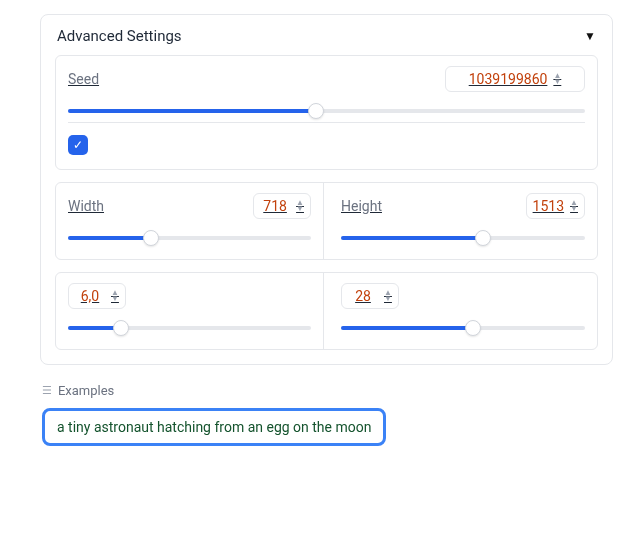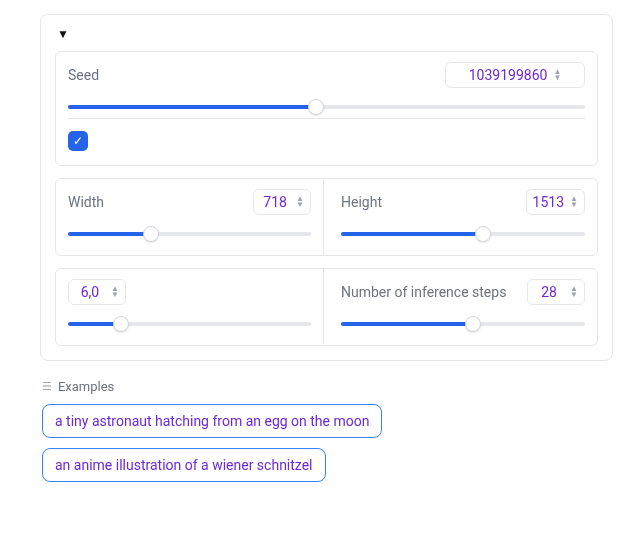--- a/index.html
+++ b/index.html
@@ -42,33 +42,34 @@
     }
     .col {
       padding: 10px 12px 14px 12px;
     }
     .col:first-child { border-right: 1px solid #e5e7eb; }
     .row {
       display: flex;
       justify-content: space-between;
       align-items: center;
       margin-bottom: 12px;
+      text-decoration: underline;
     }
     .label { color: #6b7280; font-size: 14px; }
     .num-input {
       display: flex;
       align-items: center;
       border: 1px solid #e5e7eb;
       border-radius: 6px;
       padding: 4px 6px;
       background: #fff;
       gap: 6px;
     }
     .num-input.wide { min-width: 140px; justify-content: center; }
-    .num-input .val { font-size: 14px; color: #6d28d9; text-align: center; min-width: 30px; }
+    .num-input .val { font-size: 14px; color: #c2410c; text-align: center; min-width: 30px; }
     .stepper {
       display: flex; flex-direction: column; gap: 0;
       color: #9ca3af; font-size: 8px; line-height: 6px;
       cursor: pointer;
     }
     .slider {
       position: relative;
       height: 14px;
       display: flex;
       align-items: center;
@@ -114,36 +115,37 @@
       margin-top: 18px;
       padding-left: 2px;
     }
     .examples-header {
       display: flex; align-items: center; gap: 6px;
       color: #6b7280; font-size: 13px; margin-bottom: 10px;
     }
     .list-icon { font-size: 11px; color: #9ca3af; }
     .chip {
       display: inline-block;
-      border: 1px solid #3b82f6;
+      border: 3px solid #3b82f6;
       border-radius: 8px;
       padding: 8px 12px;
       font-size: 14px;
-      color: #6d28d9;
+      color: #14532d;
       margin-bottom: 10px;
       cursor: pointer;
       background: #fff;
     }
     .chip-row { display: block; }
   </style>
 </head>
 <body>
 
 <div class="panel">
   <div class="panel-header">
+    <span class="panel-title">Advanced Settings</span>
     <span class="caret">▼</span>
   </div>
 
   <div class="section">
     <div class="row">
       <span class="label">Seed</span>
       <div class="num-input wide">
         <span class="val">1039199860</span>
         <span class="stepper">
             <span>▲</span>
@@ -214,21 +216,20 @@
       </div>
       <div class="slider">
         <div class="track">
             <div class="fill" style="width:22%"></div>
           </div>
         <div class="thumb" style="left:22%"></div>
       </div>
     </div>
     <div class="col">
       <div class="row">
-        <span class="label">Number of inference steps</span>
         <div class="num-input">
           <span class="val">28</span>
           <span class="stepper">
               <span>▲</span>
               <span>▼</span>
             </span>
         </div>
       </div>
       <div class="slider">
         <div class="track">
@@ -239,14 +240,13 @@
     </div>
   </div>
 </div>
 
 <div class="examples">
   <div class="examples-header">
     <span class="list-icon">☰</span>
     <span>Examples</span>
   </div>
   <div class="chip-row"><span class="chip">a tiny astronaut hatching from an egg on the moon</span></div>
-  <div class="chip-row"><span class="chip">an anime illustration of a wiener schnitzel</span></div>
 </div>
 
 </body></html>

